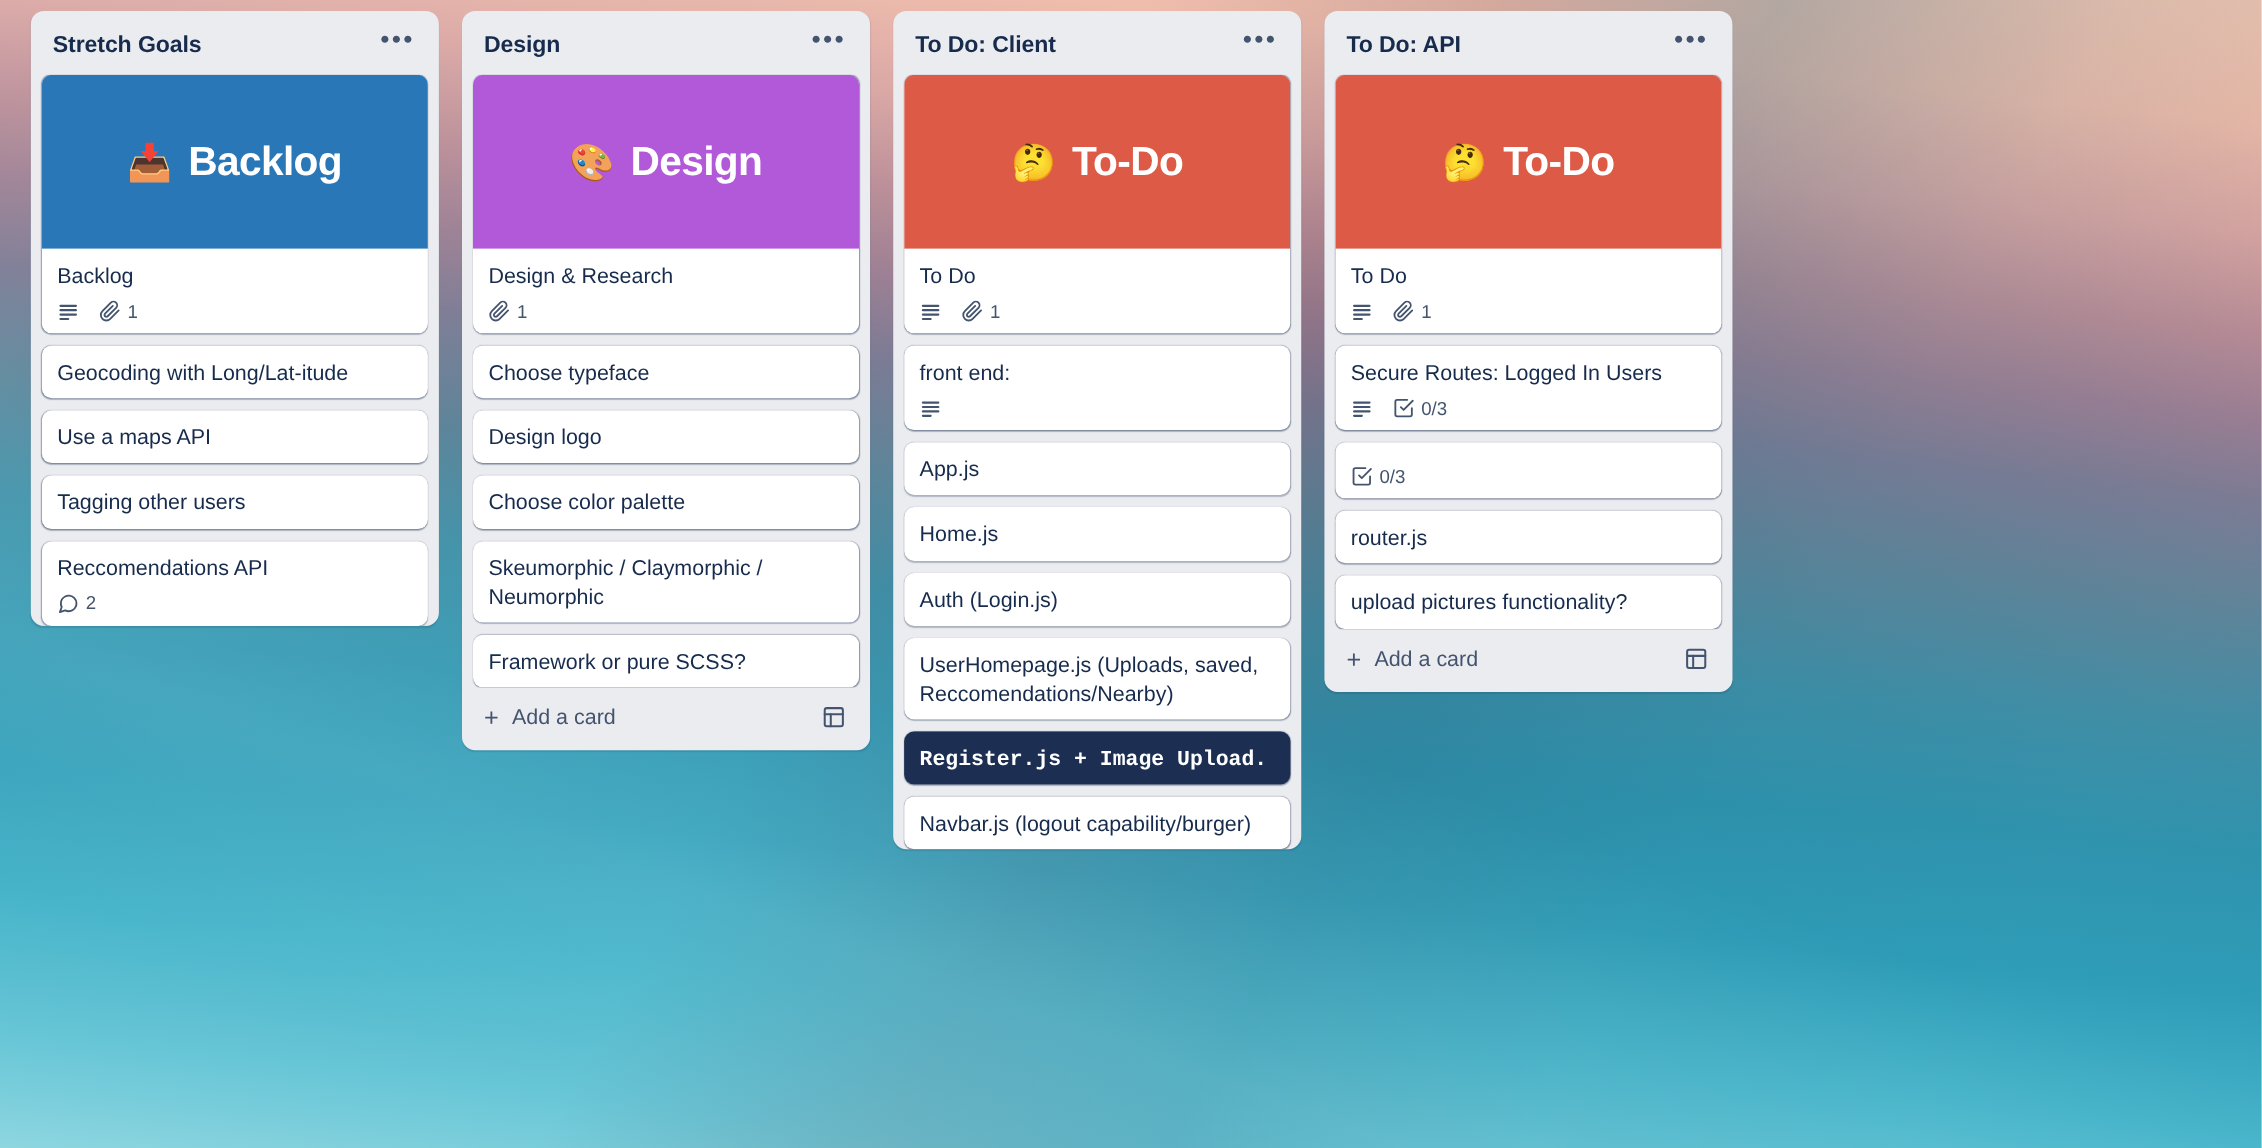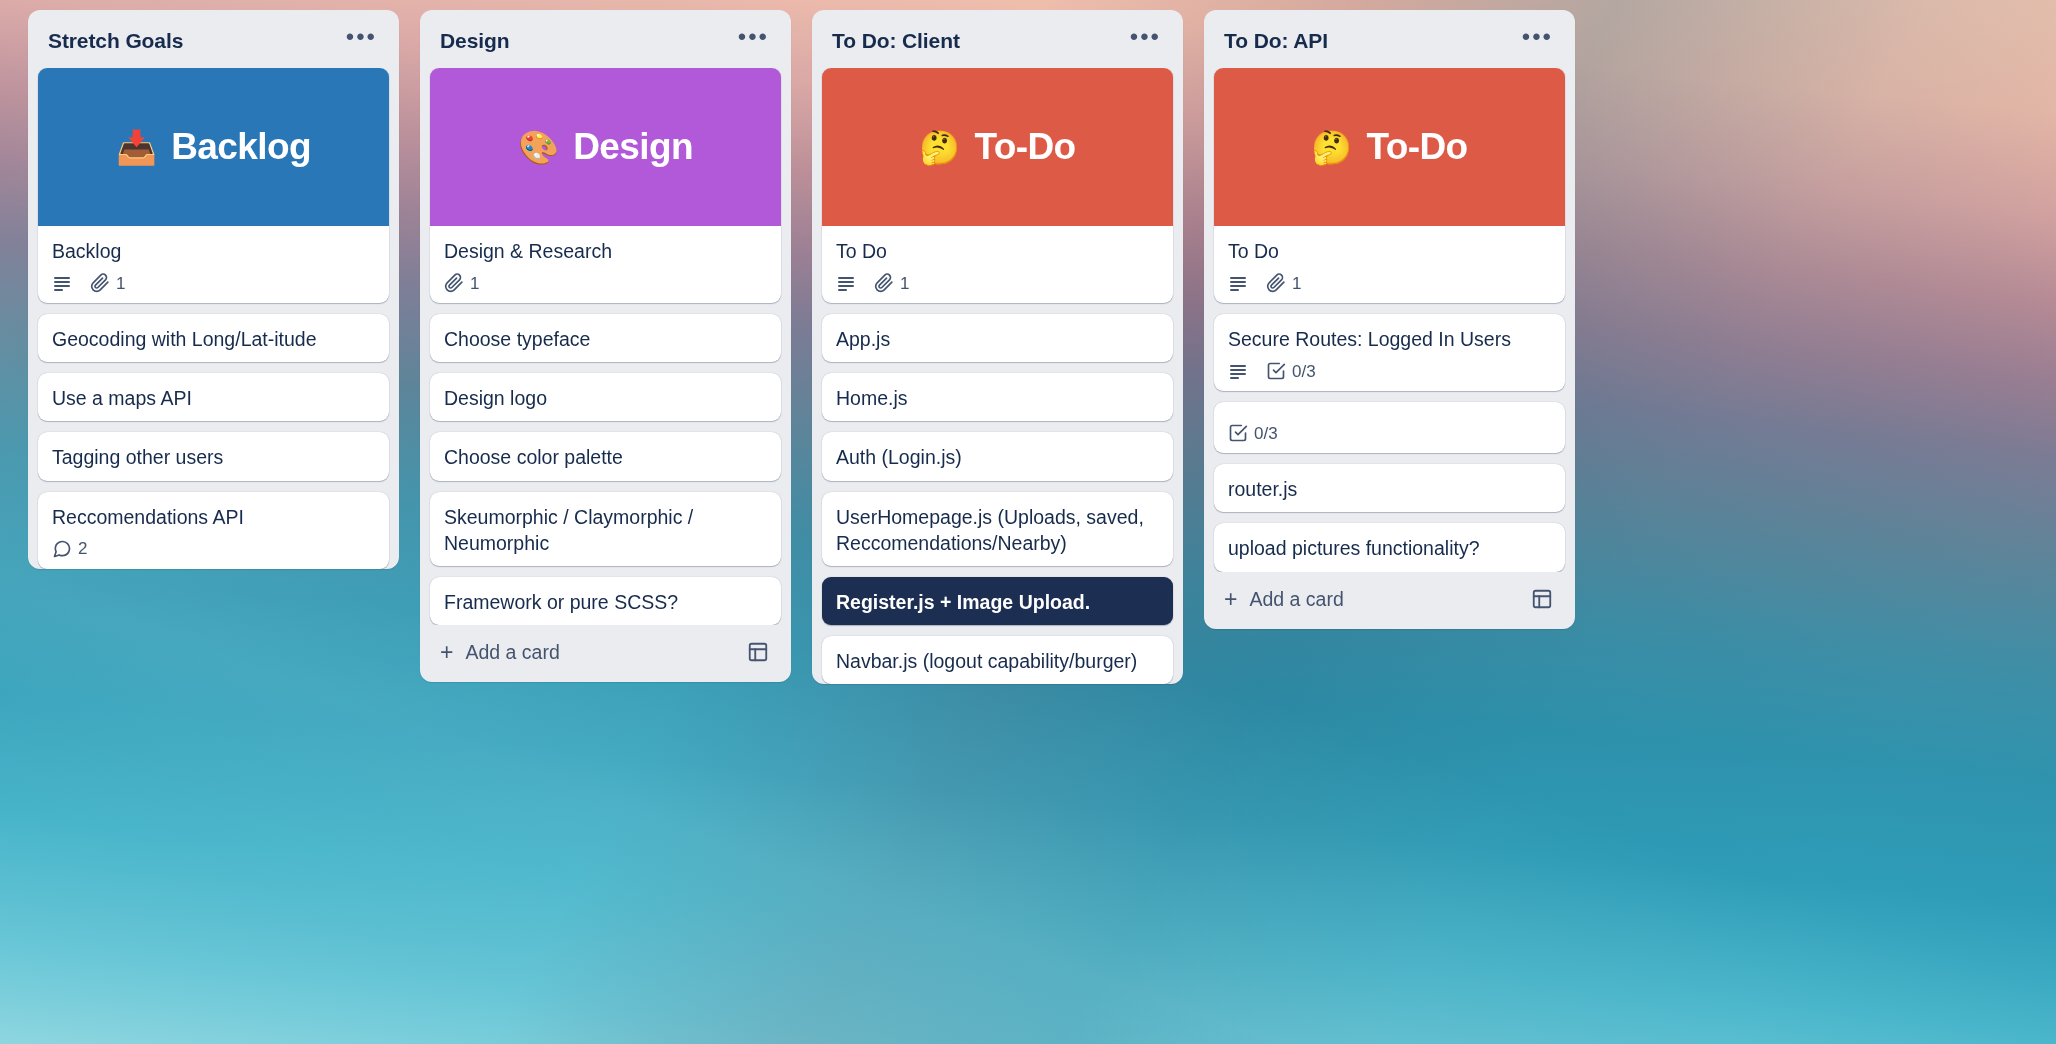--- a/index.html
+++ b/index.html
@@ -143,20 +143,21 @@
 
   .card-body { padding: 12px 14px 10px 14px; }
   .card-title {
     font-size: 19.5px;
     line-height: 1.34;
     color: #172b4d;
   }
   .card.dark .card-title {
     color: #ffffff;
     font-weight: bold;
+    font-family: Liberation Mono, monospace;
   }
 
   .badges {
     display: flex;
     align-items: center;
     gap: 18px;
     margin-top: 9px;
     color: #44546f;
     font-size: 17px;
   }
@@ -360,20 +361,37 @@
                     <path d="M21.44 11.05l-9.19 9.19a6 6 0 0 1-8.49-8.49l9.19-9.19a4 4 0 0 1 5.66 5.66l-9.2 9.19a2 2 0 0 1-2.83-2.83l8.49-8.48"></path>
                   </svg>
                 </span>
                 <span>1</span>
               </span>
             </div>
           </div>
         </article>
         <article class="card">
           <div class="card-body">
+            <div class="card-title">front end:</div>
+            <div class="badges">
+              <span class="badge">
+                <span>
+                  <svg width="20" height="20" viewBox="0 0 20 20" fill="none">
+                    <rect x="2" y="4" width="16" height="2" rx="1" fill="#44546f"></rect>
+                    <rect x="2" y="8" width="16" height="2" rx="1" fill="#44546f"></rect>
+                    <rect x="2" y="12" width="16" height="2" rx="1" fill="#44546f"></rect>
+                    <rect x="2" y="16" width="9" height="2" rx="1" fill="#44546f"></rect>
+                  </svg>
+                </span>
+              </span>
+            </div>
+          </div>
+        </article>
+        <article class="card">
+          <div class="card-body">
             <div class="card-title">App.js</div>
           </div>
         </article>
         <article class="card">
           <div class="card-body">
             <div class="card-title">Home.js</div>
           </div>
         </article>
         <article class="card">
           <div class="card-body">

